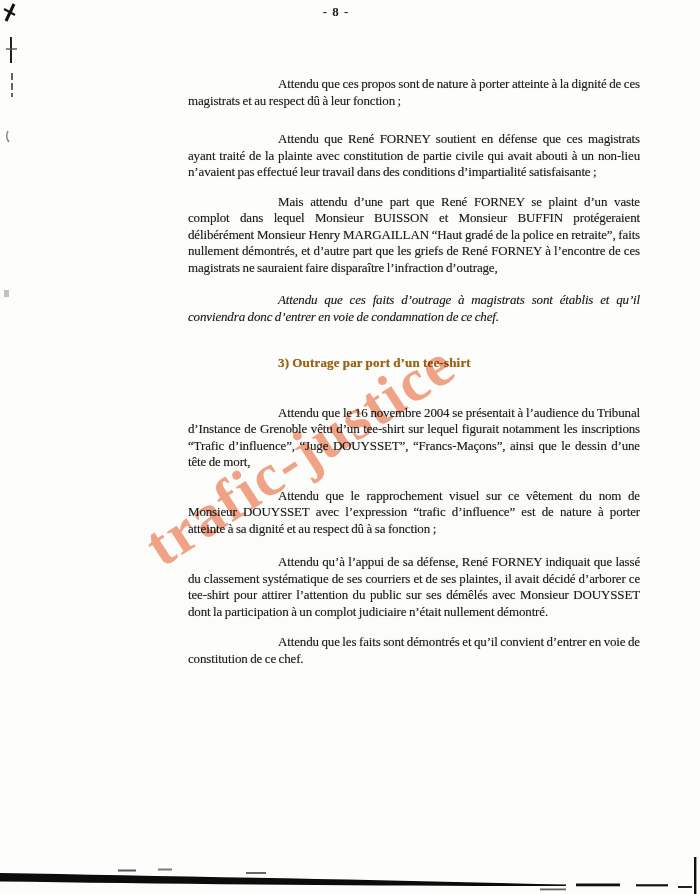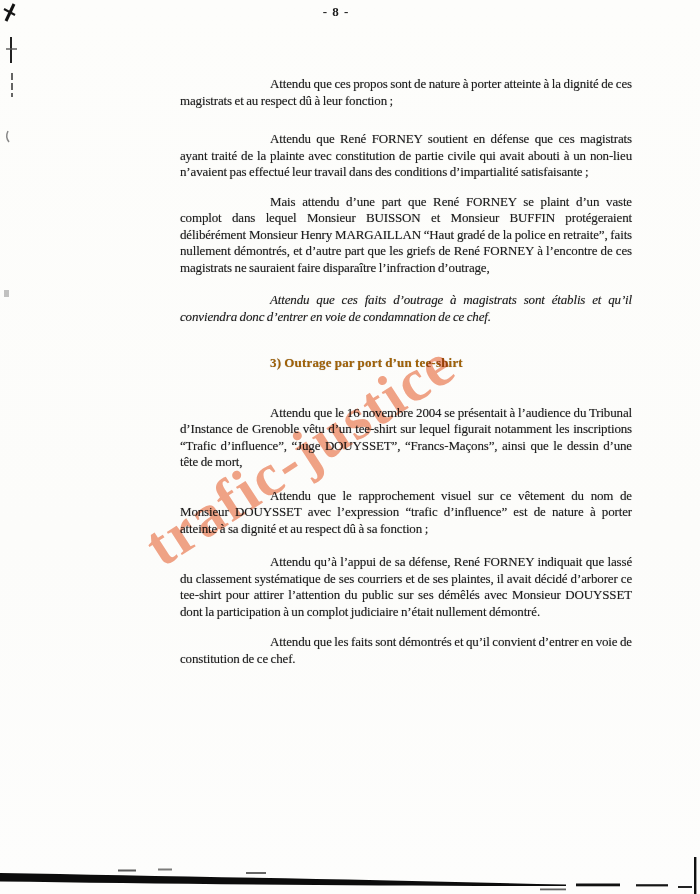--- a/index.html
+++ b/index.html
@@ -15,21 +15,21 @@
     top: 4px; left: 0; width: 672px;
     text-align: center;
     font-size: 13px;
     font-weight: bold;
     letter-spacing: 1px;
     color: #1b1b1b;
     z-index: 1;
   }
   .body-text {
     position: absolute;
-    left: 180px; top: 76px; width: 452px;
+    left: 188px; top: 76px; width: 452px;
     font-size: 13px;
     line-height: 16.5px;
     letter-spacing: -0.15px;
     word-spacing: -0.5px;
     text-align: justify;
     color: #1d1d1d;
     text-shadow: 0 0 0.8px rgba(45,45,45,0.45);
     z-index: 1;
   }
   .body-text p {

